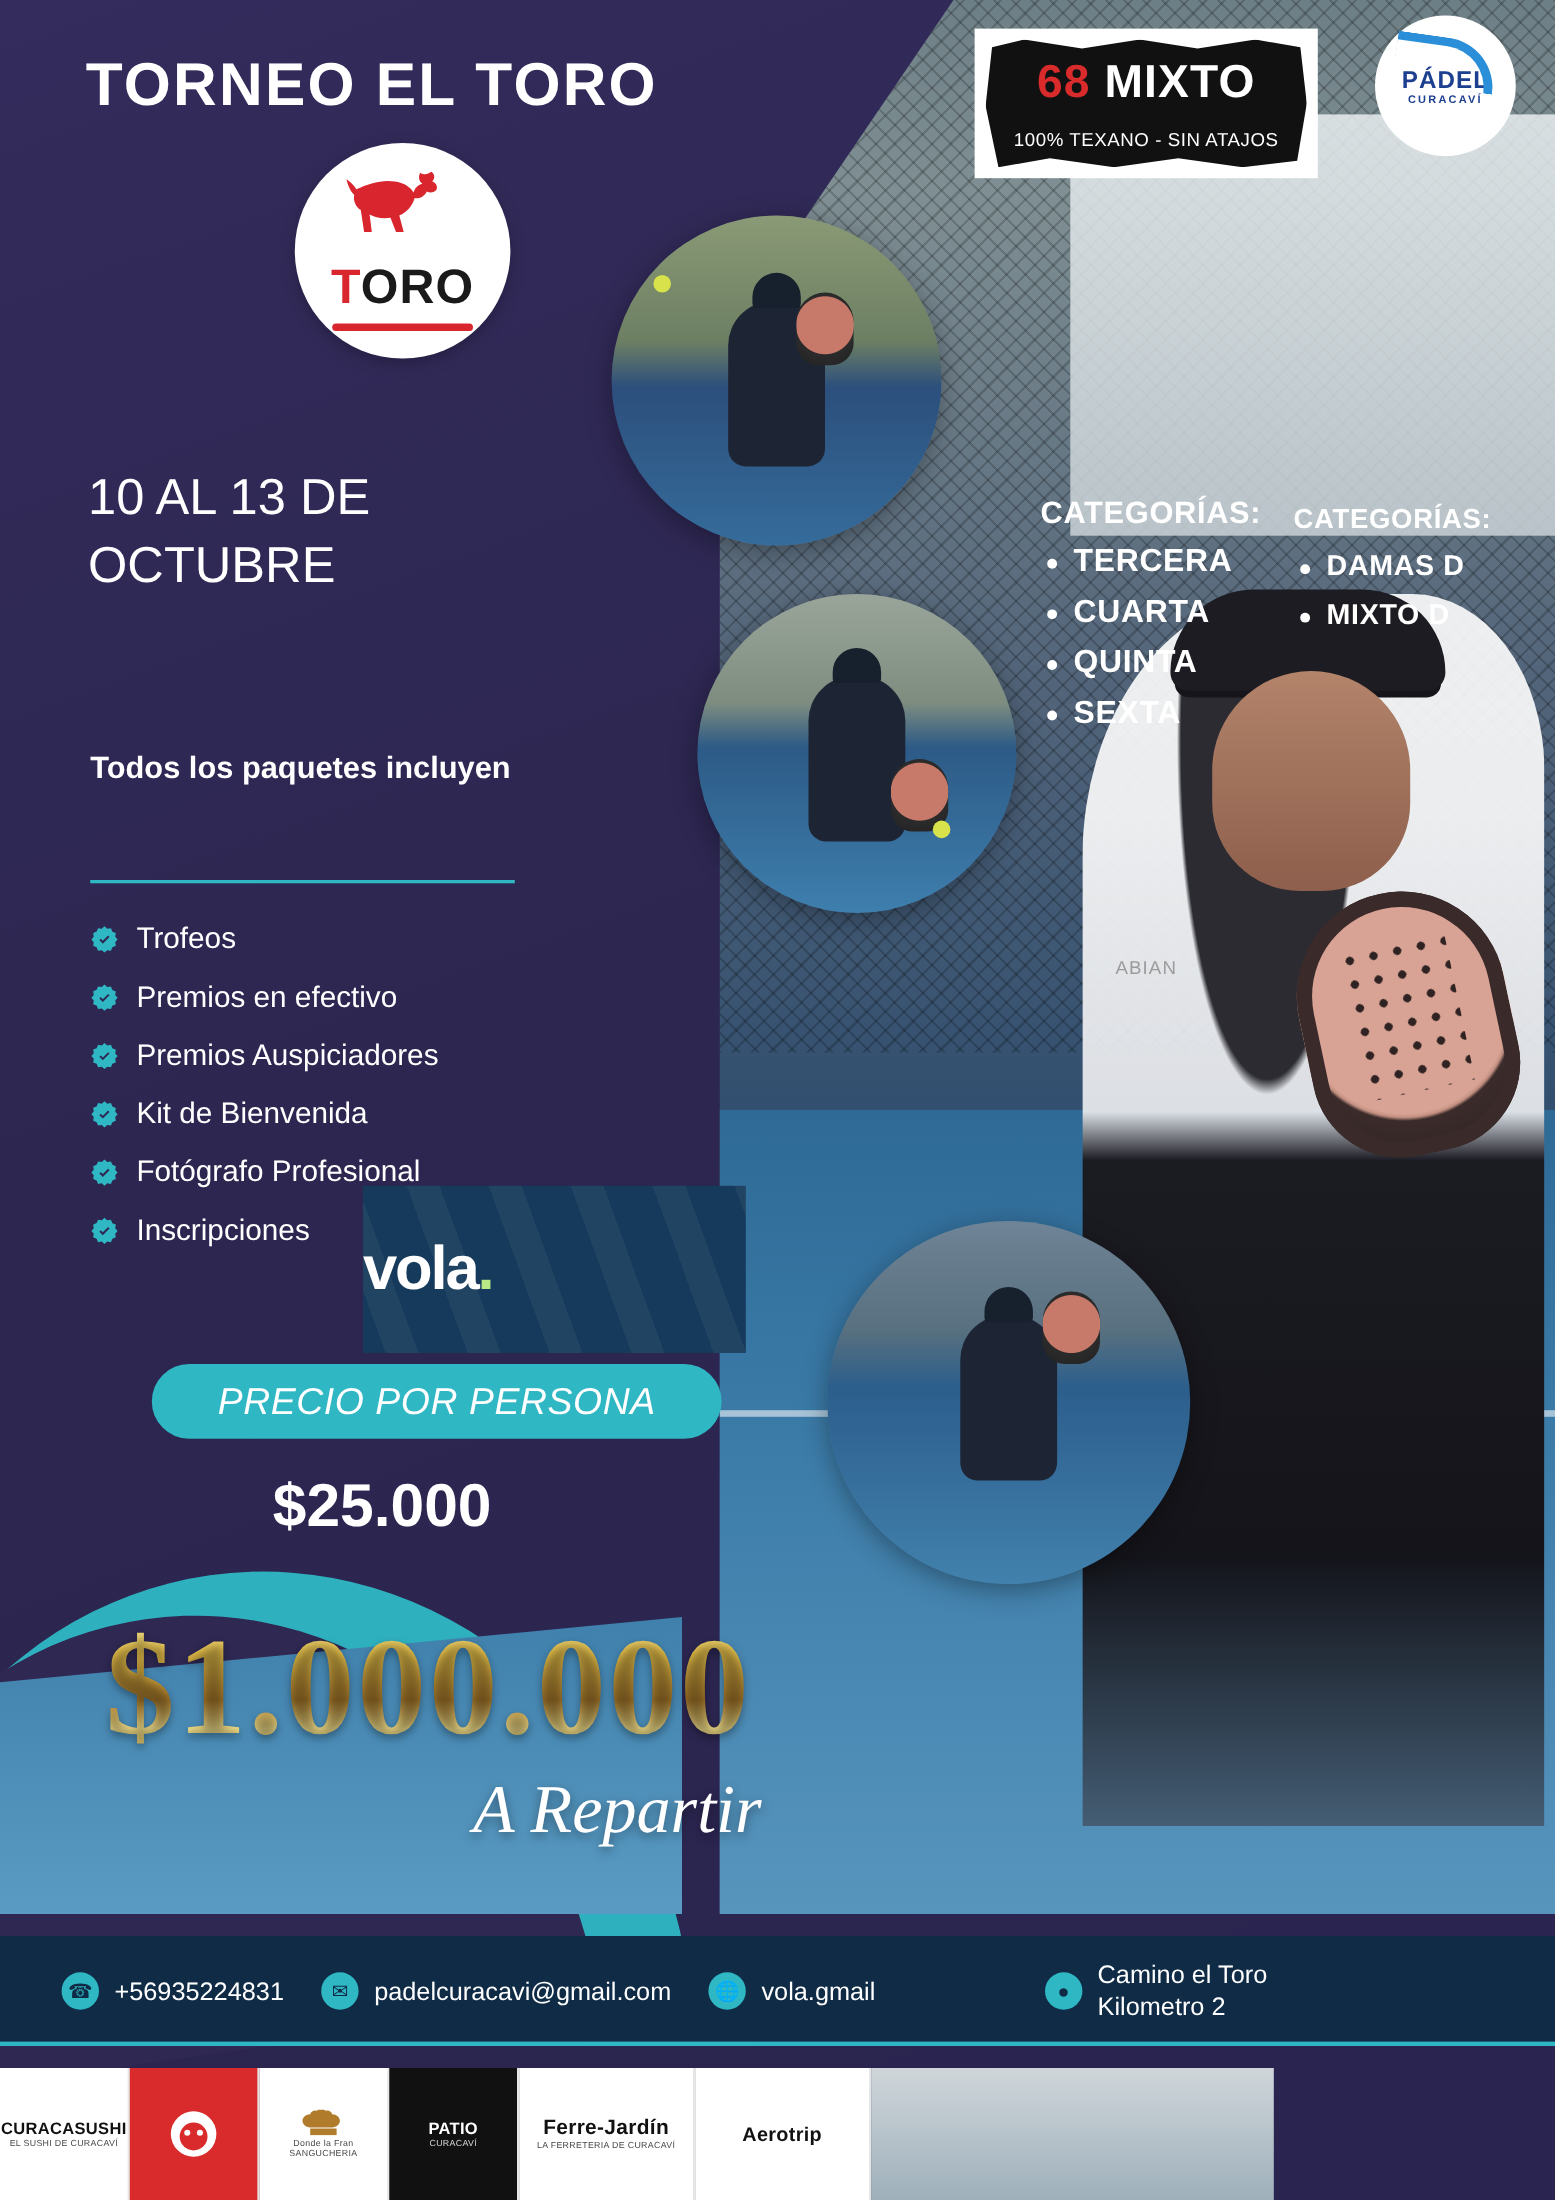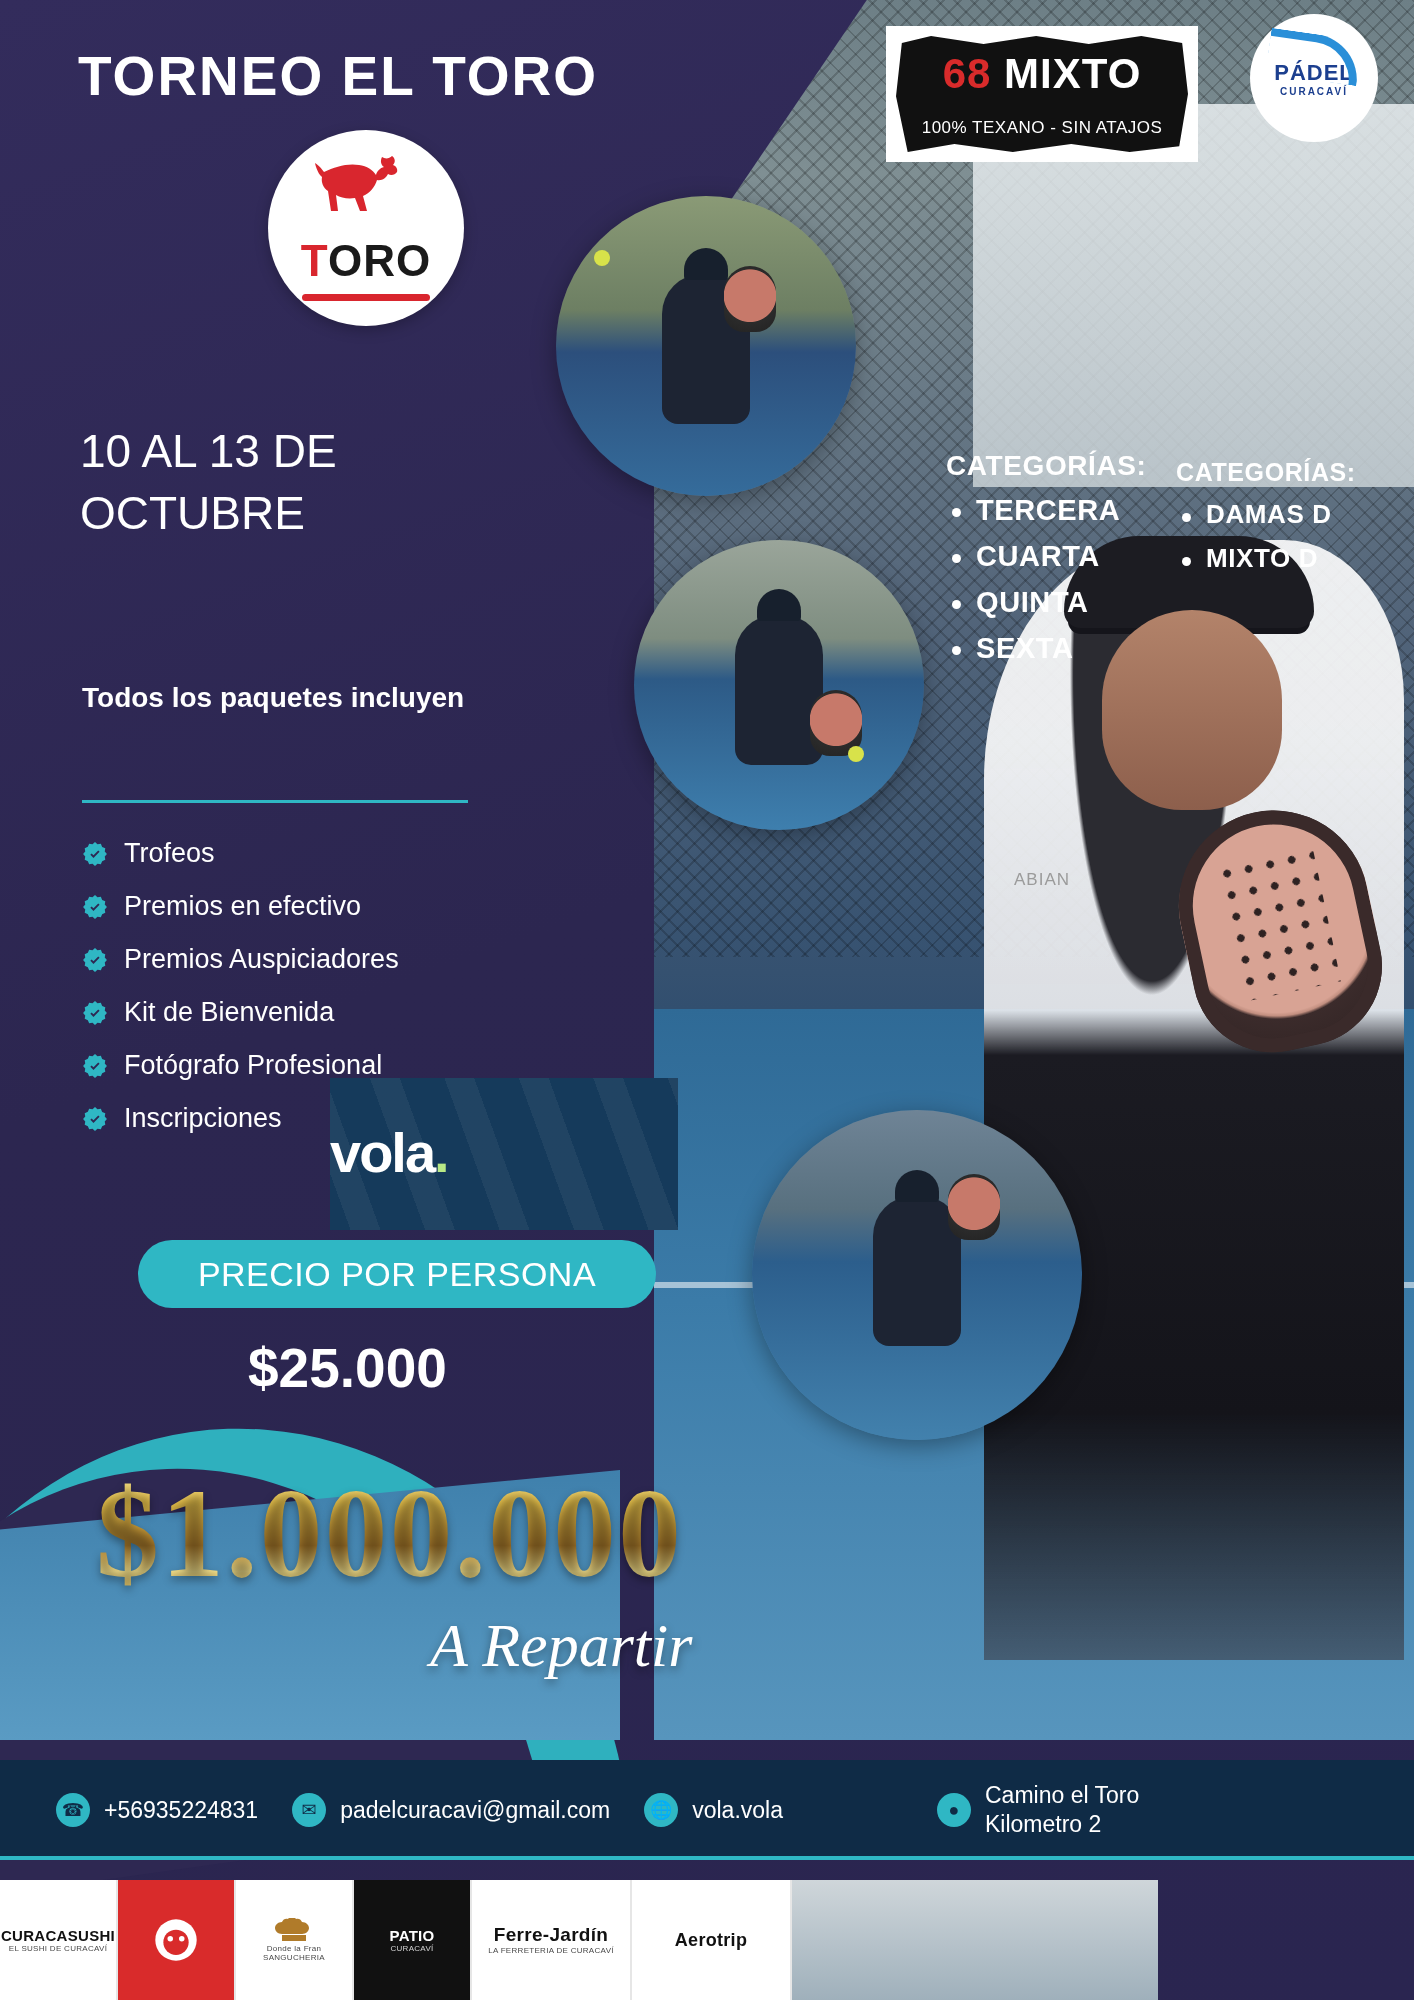--- a/index.html
+++ b/index.html
@@ -178,21 +178,21 @@
     color: #fff; font-size: 56px; font-weight: bold; letter-spacing: -2px;
   }
   .vola .dot { color: #b8e986; }
 
   
   .price-pill {
     position: absolute; left: 138px; top: 1240px;
     width: 518px; height: 68px; border-radius: 34px;
     background: #2fb7c4; color: #ffffff;
     display: flex; align-items: center; justify-content: center;
-    font-size: 34px; font-weight: 300; letter-spacing: .5px;
+    font-size: 34px; font-weight: 300; letter-spacing: .5px; font-style: italic;
   }
   .price-amount {
     position: absolute; left: 248px; top: 1336px;
     font-size: 55px; font-weight: bold; color: #ffffff;
   }
 
   
   .cats-left { position: absolute; left: 946px; top: 450px; }
   .cats-right { position: absolute; left: 1176px; top: 458px; }
   .cats-head {
@@ -459,21 +459,21 @@
       <div class="f-item">
         <span class="f-ico">☎</span>
         <span>+56935224831</span>
       </div>
       <div class="f-item">
         <span class="f-ico">✉</span>
         <span>padelcuracavi@gmail.com</span>
       </div>
       <div class="f-item">
         <span class="f-ico">🌐</span>
-        <span>vola.vola</span>
+        <span>vola.gmail</span>
       </div>
       <div class="f-item" style="margin-left:120px;">
         <span class="f-ico">●</span>
         <span class="f-addr">
           <span style="display:block">Camino el Toro</span>
           <span style="display:block">Kilometro 2</span>
         </span>
       </div>
     </div>
     <div class="ruleline"></div>

